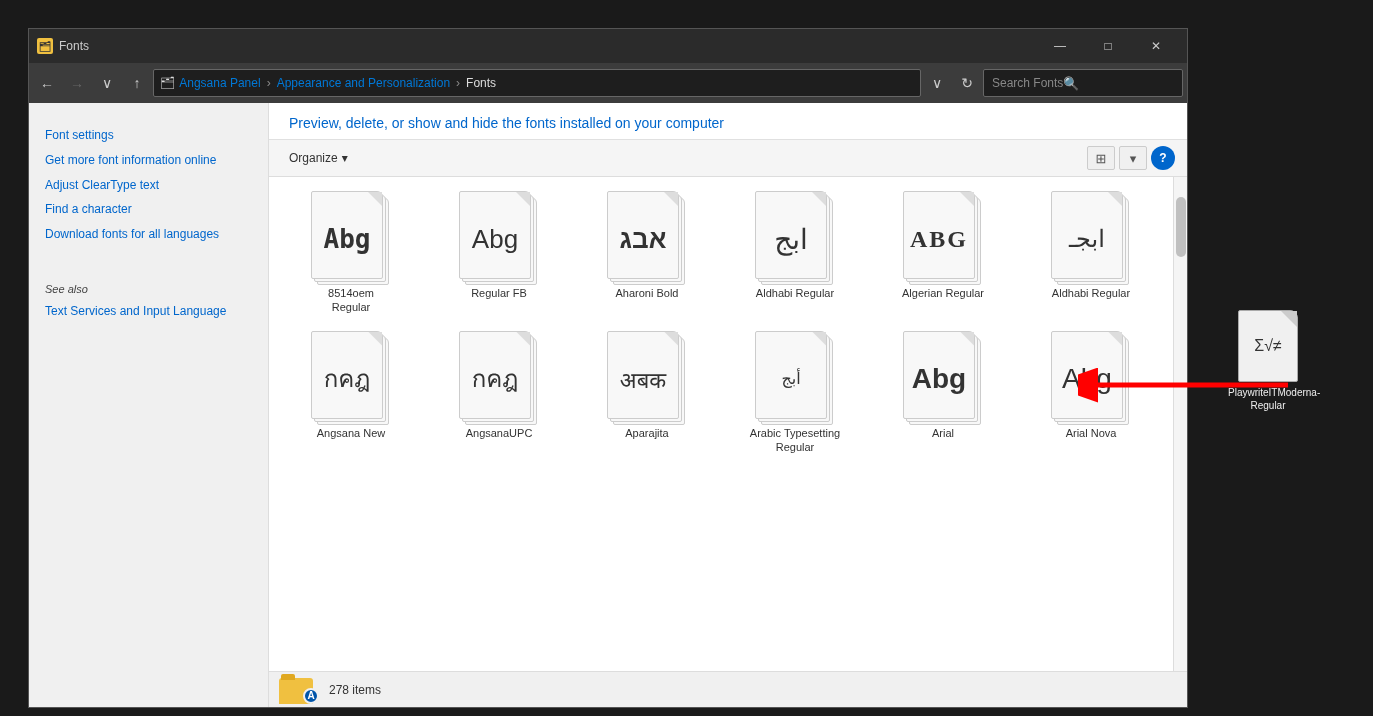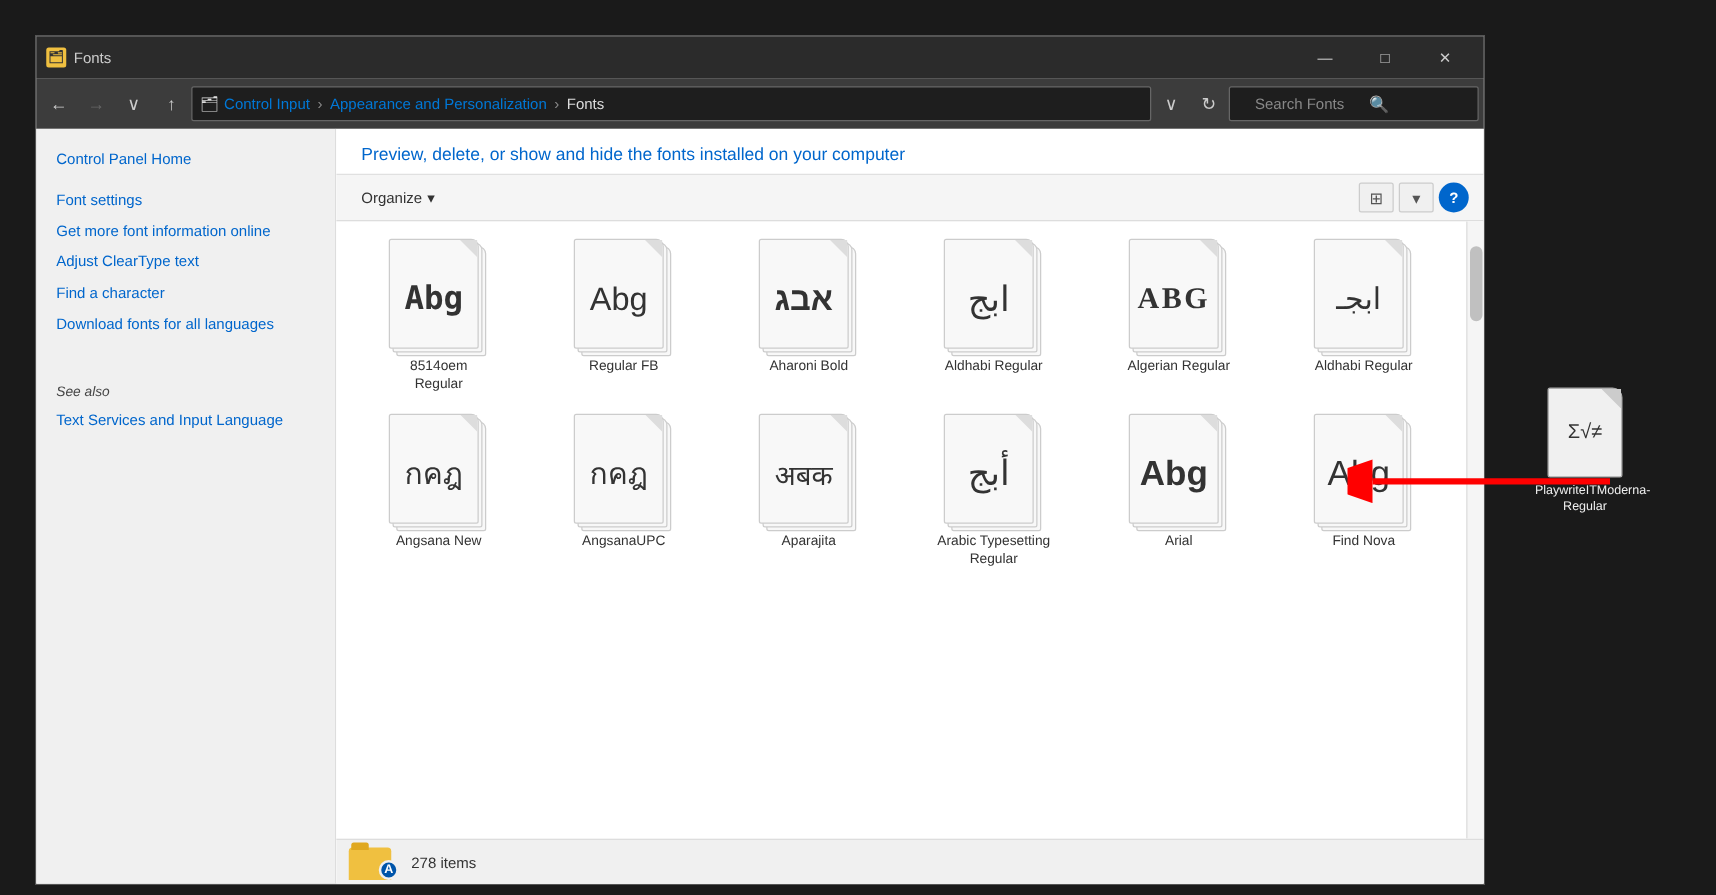--- a/index.html
+++ b/index.html
@@ -107,22 +107,22 @@
       border-radius: 2px;
     }
     .breadcrumb-separator { color: #888; margin: 0 2px; }
     .search-box {
       width: 200px;
       height: 28px;
       background: #1e1e1e;
       border: 1px solid #666;
       display: flex;
       align-items: center;
-      padding: 0 20px;
-      gap: 20px;
+      padding: 0 8px;
+      gap: 0;
       color: #888;
       font-size: 12px;
       border-radius: 2px;
     }
     .search-icon { color: #aaa; font-size: 13px; }
 
     
     .content {
       display: flex;
       flex: 1;
@@ -377,38 +377,37 @@
     </div>
   </div>
 
   <div class="addressbar">
     <button class="nav-btn">←</button>
     <button class="nav-btn disabled">→</button>
     <button class="nav-btn">∨</button>
     <button class="nav-btn">↑</button>
     <div class="address-box">
       <span>🗂</span>
-      <span style="color:#0078d7;">Control Input</span>
+      <span style="color:#0078d7;">Angsana Panel</span>
       <span class="breadcrumb-separator">›</span>
       <span style="color:#0078d7;">Appearance and Personalization</span>
       <span class="breadcrumb-separator">›</span>
       <span style="color:#ddd;">Fonts</span>
     </div>
     <button class="nav-btn">∨</button>
     <button class="nav-btn">↻</button>
     <div class="search-box">
       <span style="color:#888; font-size:12px;">Search Fonts</span>
       <span class="search-icon">🔍</span>
     </div>
   </div>
 
   <div class="content">
 
     <div class="sidebar">
-      <a class="sidebar-link">Control Panel Home</a>
       <div style="height:8px;"></div>
       <a class="sidebar-link">Font settings</a>
       <a class="sidebar-link">Get more font information online</a>
       <a class="sidebar-link">Adjust ClearType text</a>
       <a class="sidebar-link">Find a character</a>
       <a class="sidebar-link">Download fonts for all languages</a>
 
       <div style="height:20px;"></div>
       <div class="sidebar-section-label">See also</div>
       <a class="sidebar-link">Text Services and Input Language</a>
@@ -540,21 +539,21 @@
               </div>
               <div class="font-name">Aparajita</div>
             </div>
 
             <div class="font-item">
               <div class="paper-stack">
                 <div class="paper"></div>
                 <div class="paper"></div>
                 <div class="paper">
                   <div class="paper-corner"></div>
-                  <div class="paper-content" style="font-size:28px; direction:rtl;">أبج</div>
+                  <div class="paper-content" style="font-size:16px; direction:rtl;">أبج</div>
                 </div>
               </div>
               <div class="font-name">Arabic Typesetting<br>Regular</div>
             </div>
 
             <div class="font-item">
               <div class="paper-stack">
                 <div class="paper"></div>
                 <div class="paper"></div>
                 <div class="paper">
@@ -567,21 +566,21 @@
 
             <div class="font-item">
               <div class="paper-stack">
                 <div class="paper"></div>
                 <div class="paper"></div>
                 <div class="paper">
                   <div class="paper-corner"></div>
                   <div class="paper-content" style="font-family:Arial, sans-serif; font-size:28px;">Abg</div>
                 </div>
               </div>
-              <div class="font-name">Find Nova</div>
+              <div class="font-name">Arial Nova</div>
             </div>
 
           </div>
         </div>
 
         <div class="scrollbar-track">
           <div class="scrollbar-thumb"></div>
         </div>
       </div>
 

